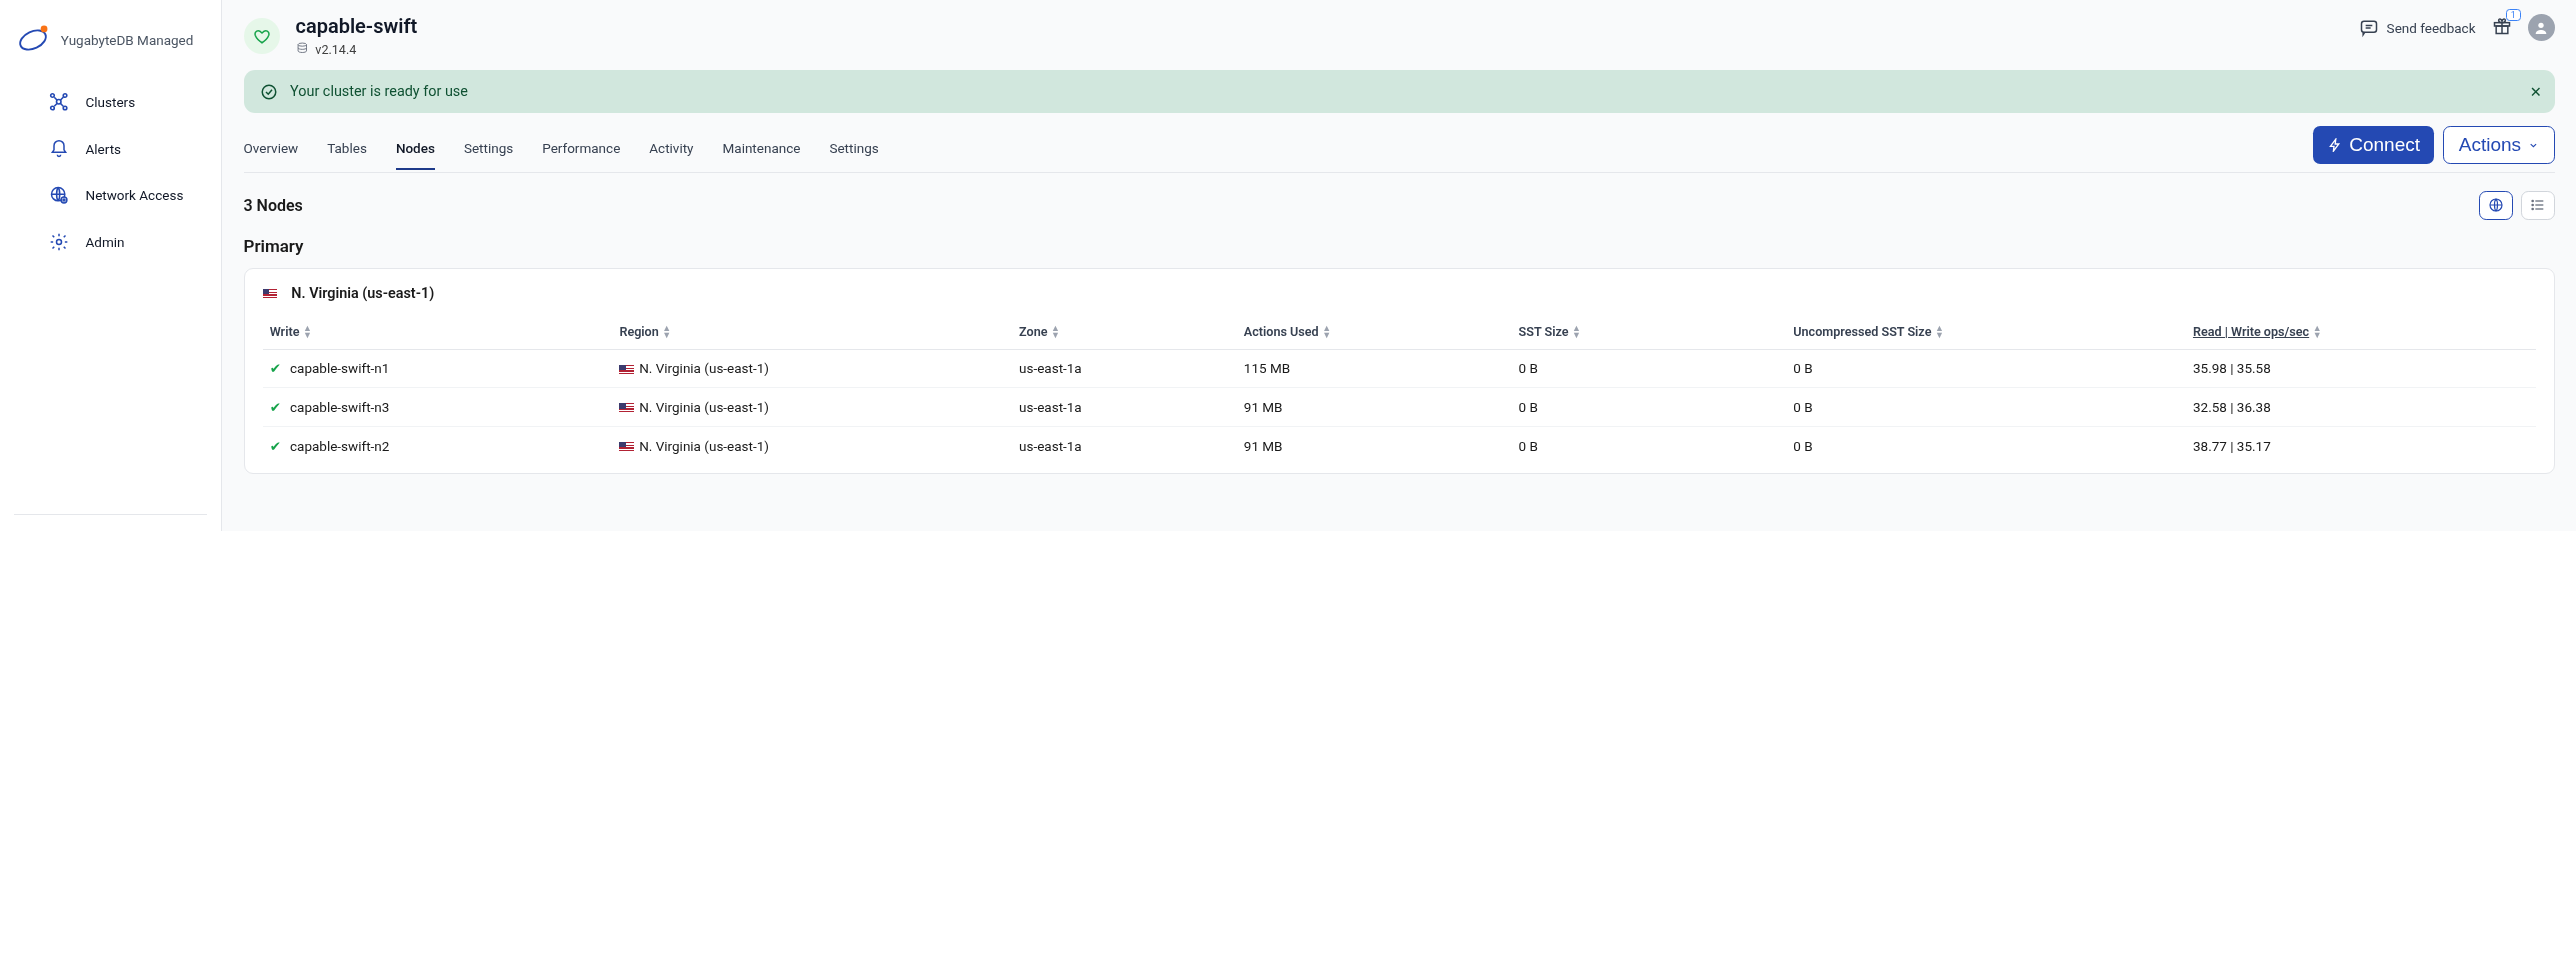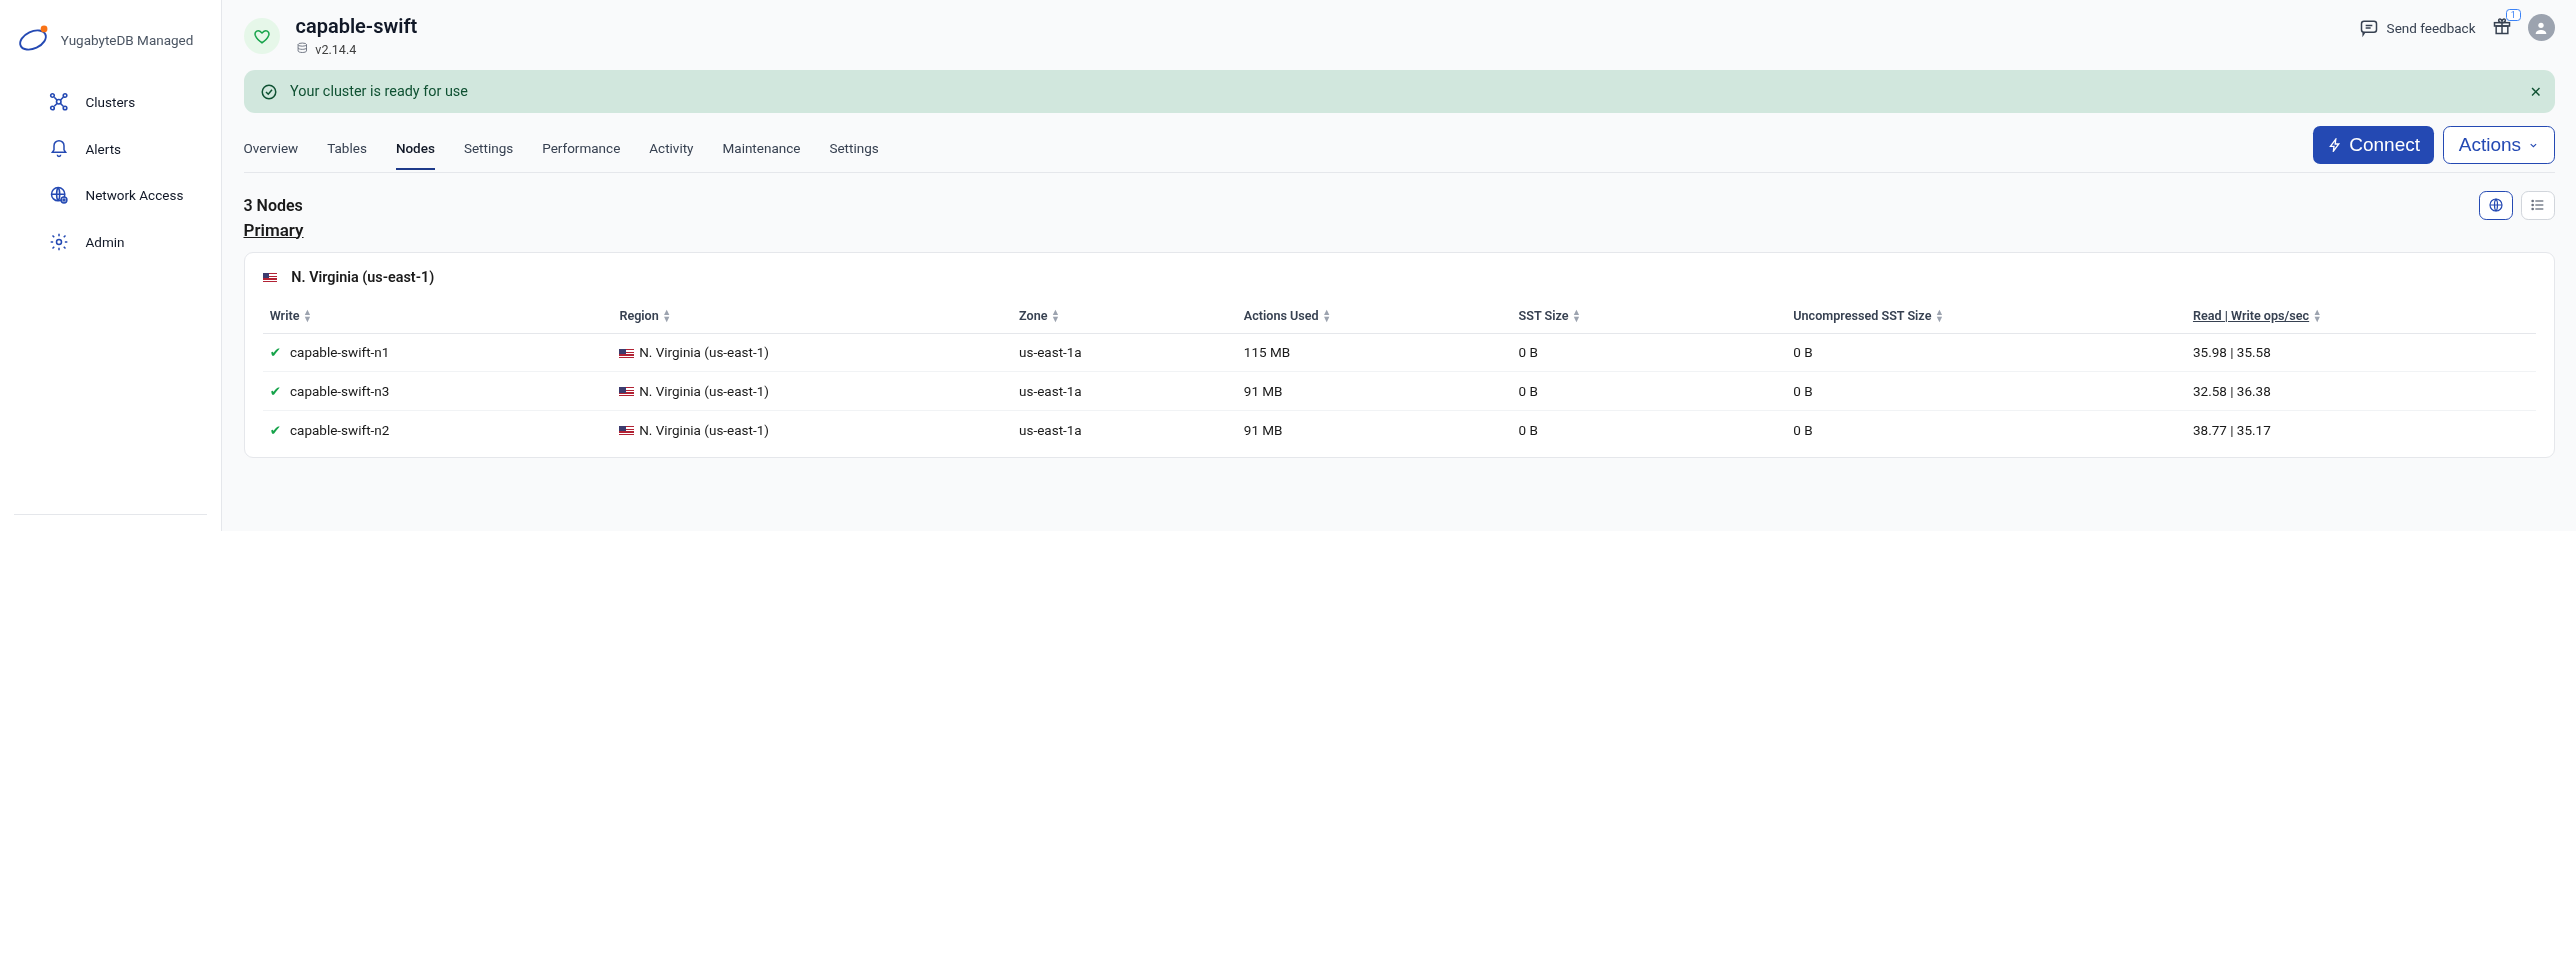--- a/index.html
+++ b/index.html
@@ -40,21 +40,21 @@
 .btn { display: inline-flex; align-items: center; gap: 7.2px; border-radius: 7.2px; padding: 7.2px 14.4px; font-size: 19px; font-weight: 500; cursor: pointer; border: none; }
 .btn-primary { background: #2449b3; color: #fff; }
 .btn-outline { background: #fff; border: 1.3px solid #2449b3; color: #2449b3; }
 
 .section-header { display: flex; align-items: center; justify-content: space-between; margin-top: 18px; }
 .nodes-count { font-size: 16px; font-weight: 600; }
 .view-toggle { display: flex; gap: 7.2px; }
 .view-btn { width: 34px; height: 29px; border: 0.9px solid #d1d5db; border-radius: 7.2px; background: #fff; display: flex; align-items: center; justify-content: center; cursor: pointer; }
 .view-btn.active { border-color: #2449b3; color: #2449b3; }
 
-.primary-label { font-size: 17px; font-weight: 600; margin-bottom: 12.6px; text-decoration: underline; }
+.primary-label { font-size: 17px; font-weight: 600; margin-top: 16px; margin-bottom: 12.6px; }
 
 .card { background: #fff; border: 0.9px solid #e5e7eb; border-radius: 9px; padding: 16px 18px 9px; }
 .region-title { display: flex; align-items: center; gap: 9px; font-size: 14.4px; font-weight: 600; margin-bottom: 12.6px; }
 
 table { width: 100%; border-collapse: collapse; }
 th { text-align: left; font-size: 12.6px; font-weight: 600; color: #374151; padding: 9px 7.2px; border-bottom: 0.9px solid #e5e7eb; white-space: nowrap; }
 th .sort { display: inline-block; margin-left: 3.6px; color: #9ca3af; font-size: 9px; line-height: 7.2px; vertical-align: middle; }
 td { padding: 10.8px 7.2px; font-size: 13.5px; border-bottom: 0.9px solid #f1f3f5; }
 tr:last-child td { border-bottom: none; }
 .status-check { color: #16a34a; margin-right: 9px; }

